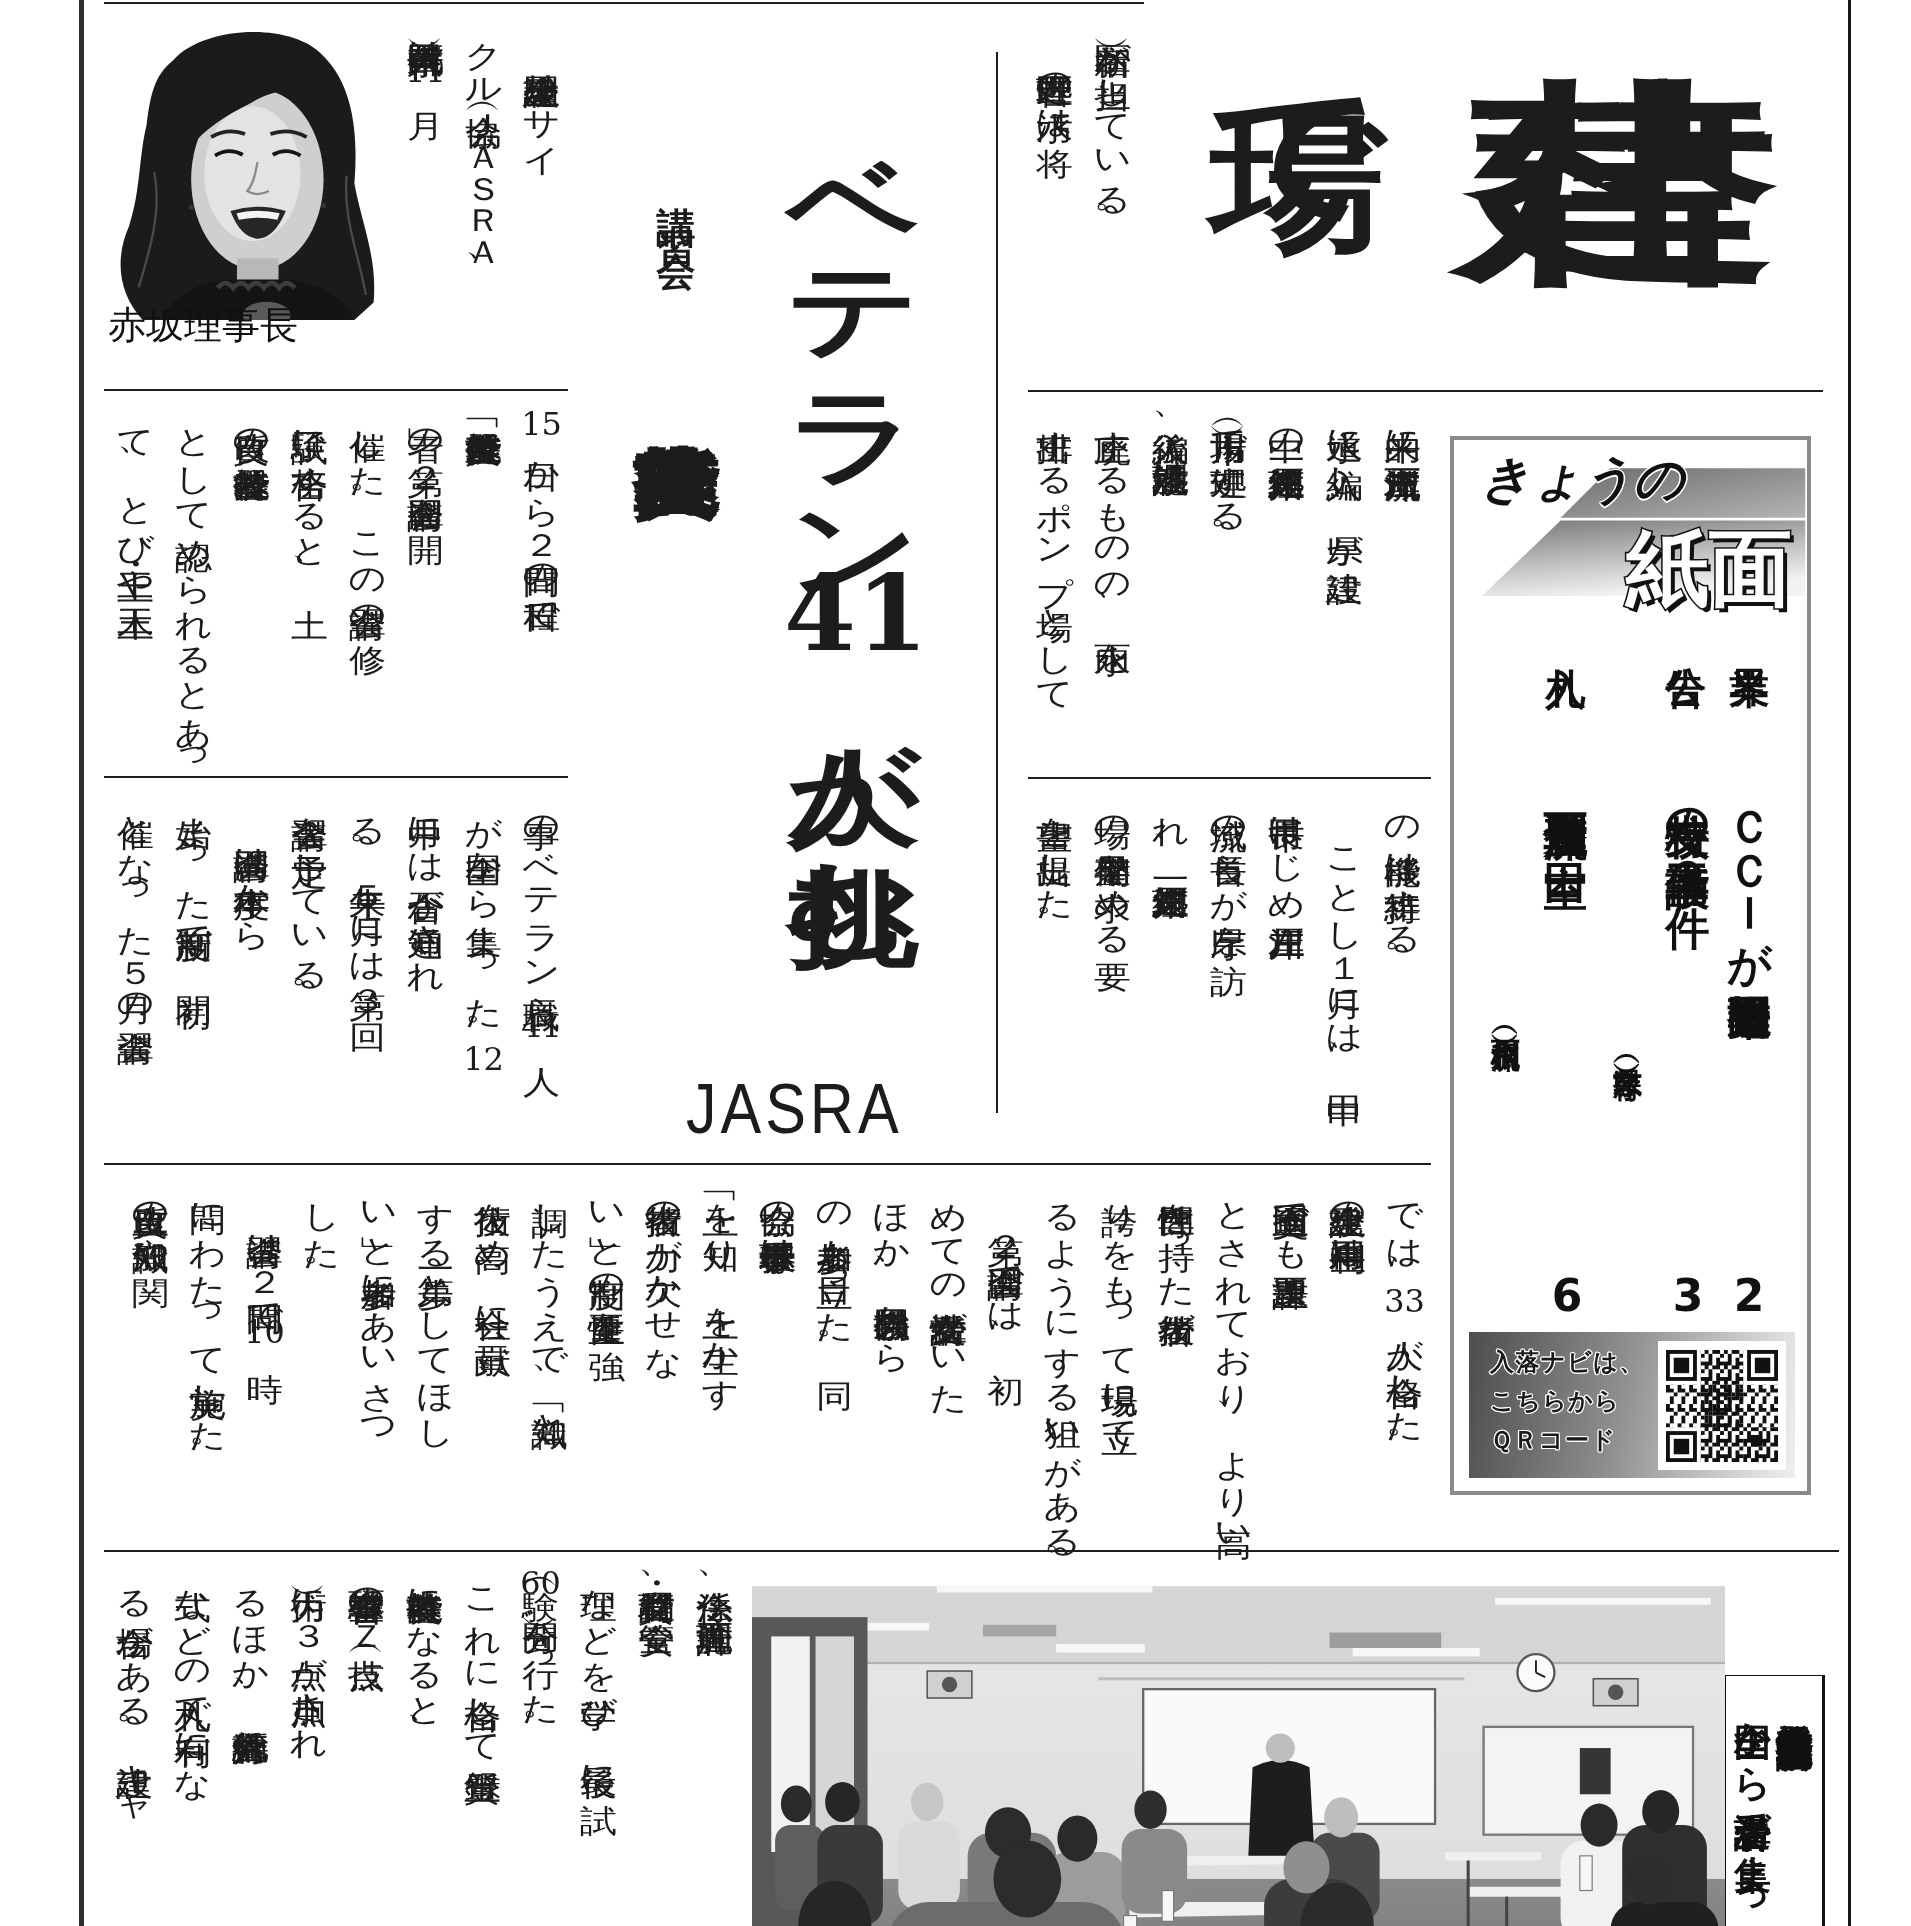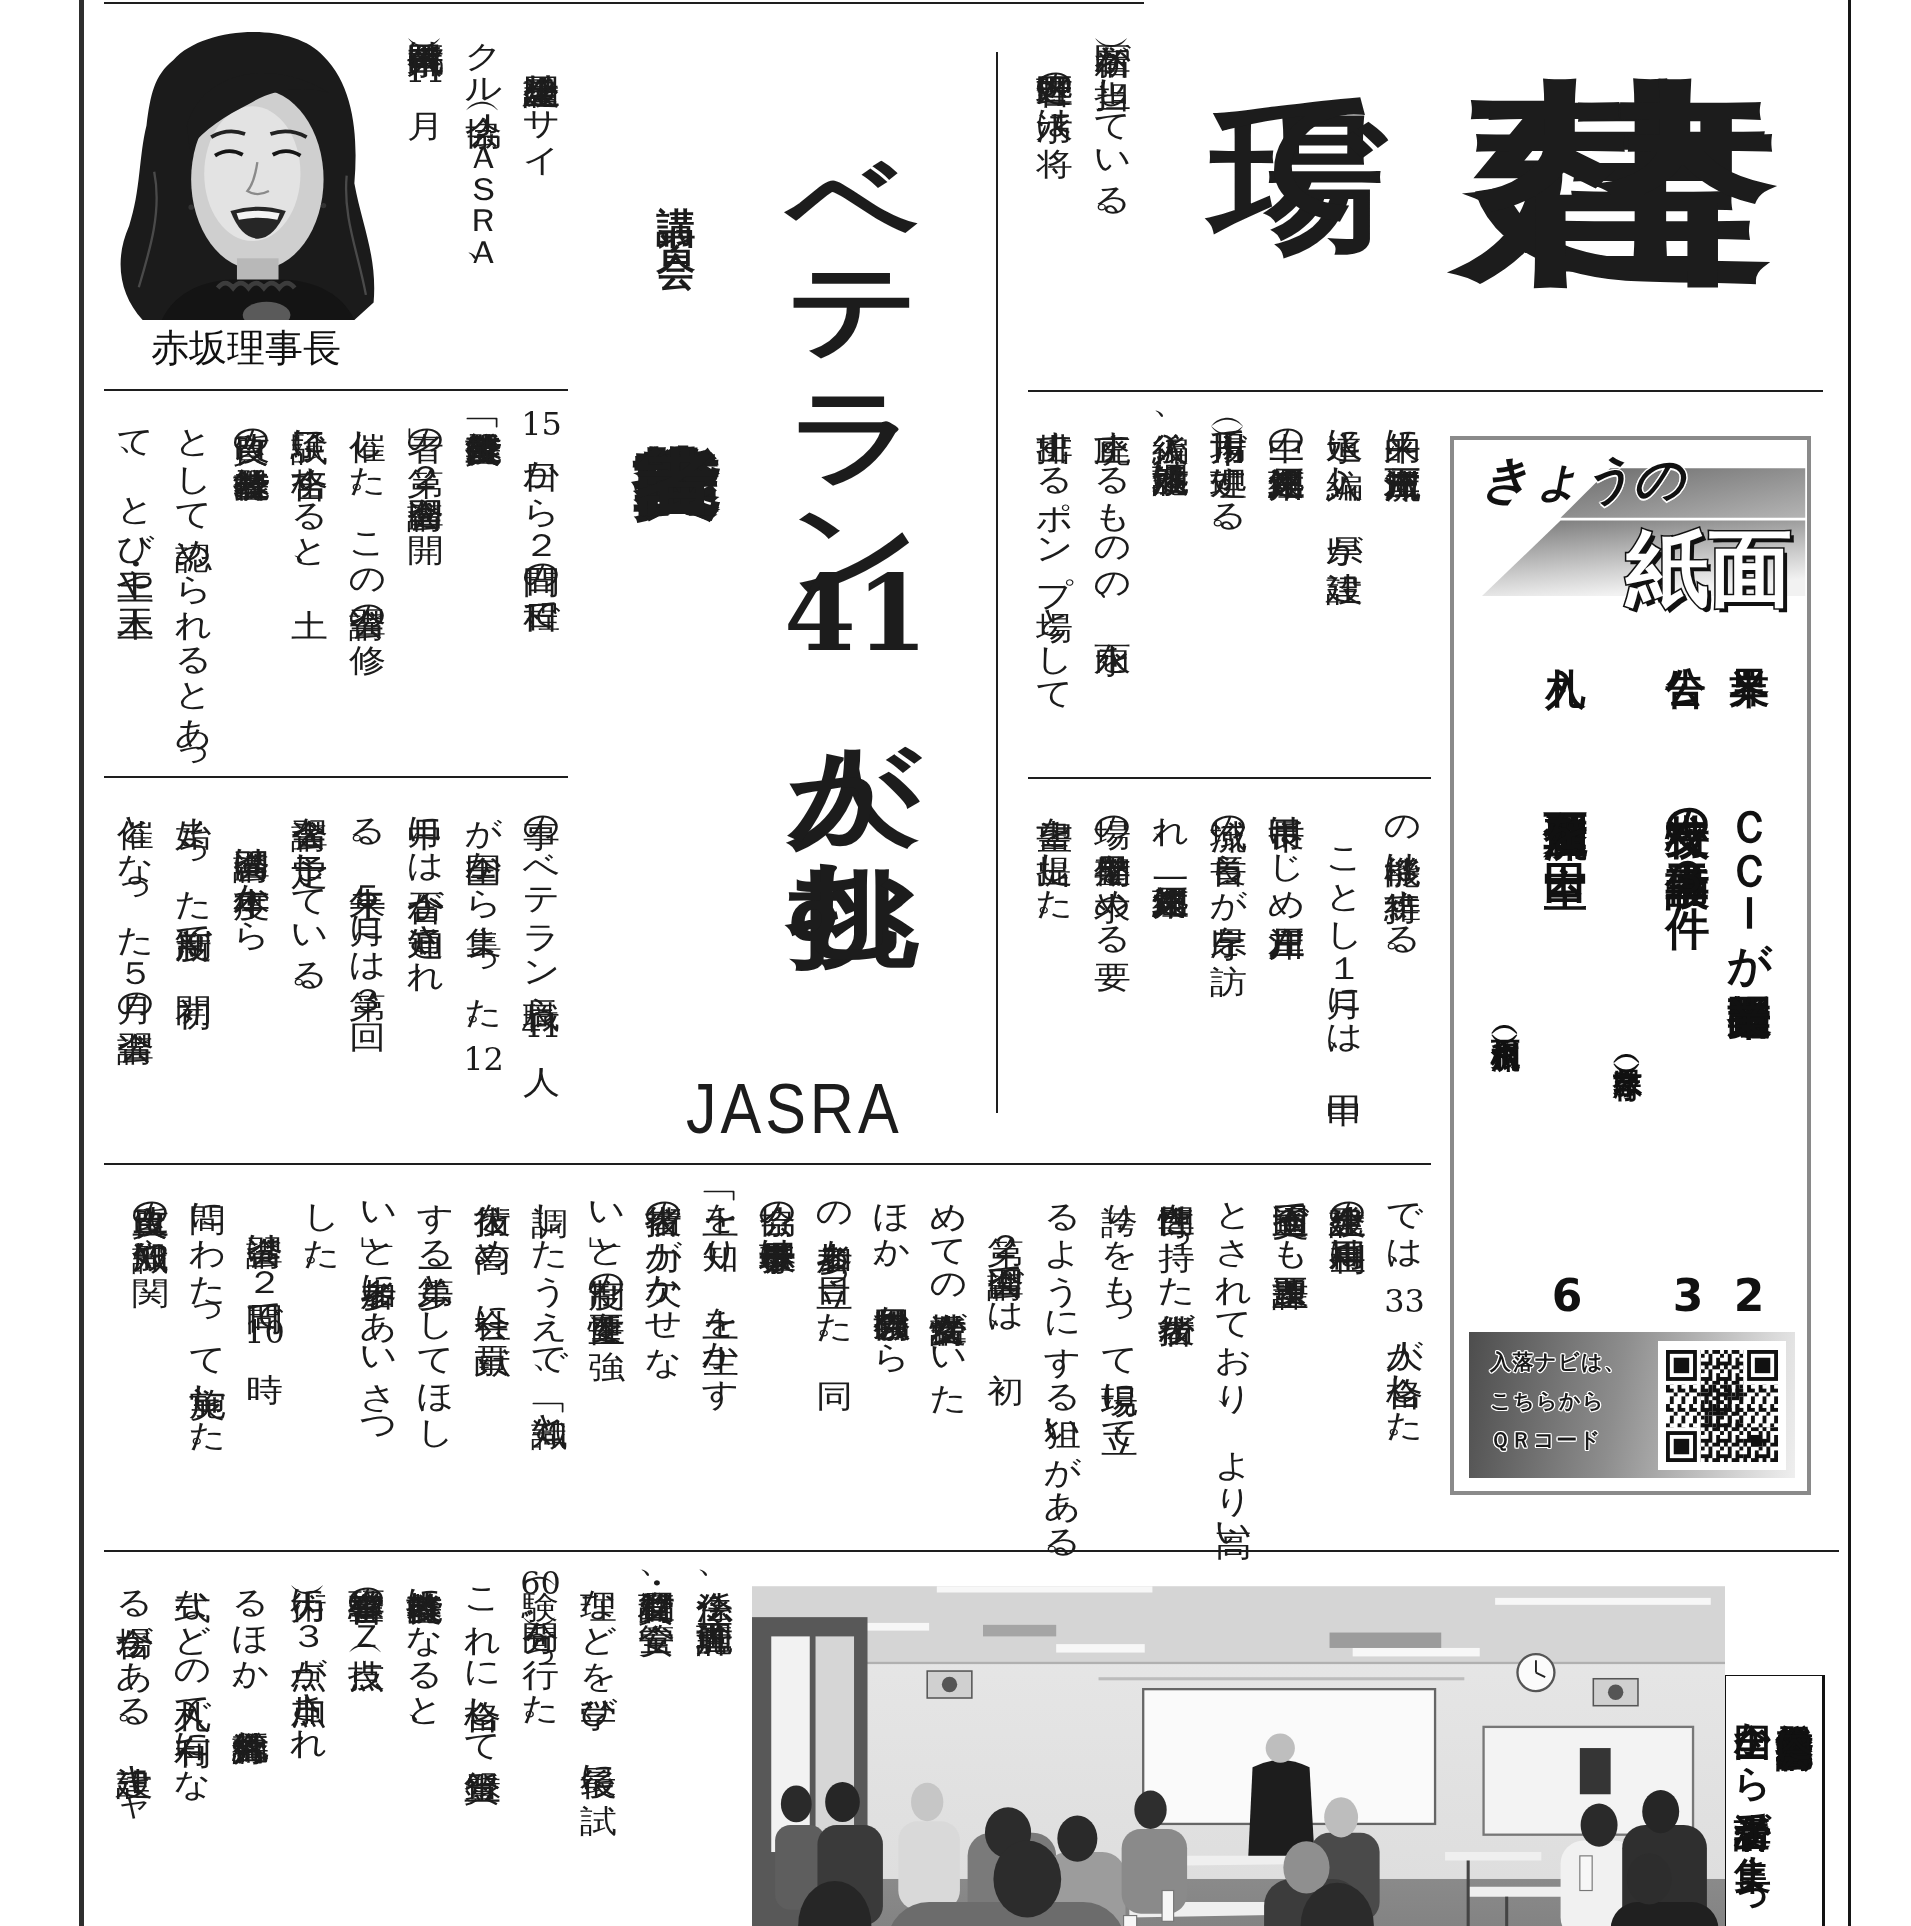--- a/index.html
+++ b/index.html
@@ -17,25 +17,25 @@
 .tcy{text-combine-upright:all;}
 .hl{font-weight:900;transform-origin:top center;}
 .box{position:absolute;left:1450px;top:436px;width:361px;height:1059px;border:4.6px solid #8a8a8a;background:#fff;}
 .kyo{position:absolute;left:1477px;top:450px;font-family:"DejaVu Sans",sans-serif;font-weight:900;font-size:50px;line-height:58px;color:#111;transform:skewX(-14deg);transform-origin:left bottom;text-shadow:1.5px 0 0 #fff,-1.5px 0 0 #fff,0 1.5px 0 #fff,0 -1.5px 0 #fff,1.2px 1.2px 0 #fff,-1.2px -1.2px 0 #fff;}
 .shimen{position:absolute;left:1626px;top:524px;font-family:"DejaVu Serif",serif;font-weight:900;font-size:83px;line-height:89px;color:#fff;-webkit-text-stroke:3.1px #111;paint-order:stroke fill;text-shadow:3.9px 3.9px 0 #111;}
 .lbl{font-family:"DejaVu Sans",sans-serif;font-weight:900;font-size:40px;line-height:40px;color:#111;}
 .itm{font-family:"DejaVu Serif",serif;font-weight:900;font-size:44px;line-height:44px;color:#111;}
 .note{font-family:"DejaVu Serif",serif;font-weight:700;font-size:29px;line-height:29px;color:#111;}
 .pg{position:absolute;width:46px;text-align:center;font-family:"DejaVu Sans",sans-serif;font-weight:700;font-size:44px;line-height:44px;color:#111;}
 .qrban{position:absolute;left:1469px;top:1332px;width:326px;height:146px;background:linear-gradient(100deg,#4d4d4d 0%,#8d8d8d 45%,#d6d6d6 85%,#efefef 100%);}
-.qrtxt{position:absolute;left:1490px;font-family:"DejaVu Sans",sans-serif;font-weight:900;font-size:21px;line-height:29px;letter-spacing:1.5px;color:#1a1a1a;white-space:pre;text-shadow:1.2px 0 0 #fff,-1.2px 0 0 #fff,0 1.2px 0 #fff,0 -1.2px 0 #fff,0.8px 0.8px 0 #fff,-0.8px -0.8px 0 #fff,0.8px -0.8px 0 #fff,-0.8px 0.8px 0 #fff;}
+.qrtxt{position:absolute;left:1490px;font-family:"DejaVu Sans",sans-serif;font-weight:900;font-size:24px;line-height:29px;letter-spacing:1.5px;color:#1a1a1a;white-space:pre;text-shadow:1.2px 0 0 #fff,-1.2px 0 0 #fff,0 1.2px 0 #fff,0 -1.2px 0 #fff,0.8px 0.8px 0 #fff,-0.8px -0.8px 0 #fff,0.8px -0.8px 0 #fff,-0.8px 0.8px 0 #fff;}
 .qrbox{position:absolute;left:1658px;top:1341px;width:128px;height:129px;background:#fff;padding:8.5px 7.7px;}
 .capbox{position:absolute;left:1725px;top:1675px;width:100px;height:612px;border:1.2px solid #111;border-right-width:3.5px;background:#fff;}
 .cap{font-family:"DejaVu Sans",sans-serif;font-weight:700;font-size:37px;line-height:37px;letter-spacing:0.8px;color:#111;}
-.pcap{position:absolute;left:108px;top:327px;width:276px;text-align:center;font-family:"DejaVu Sans",sans-serif;font-size:38px;line-height:42px;color:#111;white-space:pre;}
+.pcap{position:absolute;left:108px;top:304px;width:276px;font-family:"DejaVu Sans",sans-serif;font-size:38px;line-height:42px;color:#111;white-space:pre;}
 .src{position:absolute;left:686px;top:1073px;font-family:"Liberation Sans",sans-serif;font-size:71px;line-height:71px;letter-spacing:4.6px;color:#1c1c1c;transform:scaleX(.86);transform-origin:left top;white-space:pre;}
 </style>
 </head>
 <body>
 
 <div id="page">
 
   <div class="edge-l"></div>
   <div class="edge-r"></div>
 

